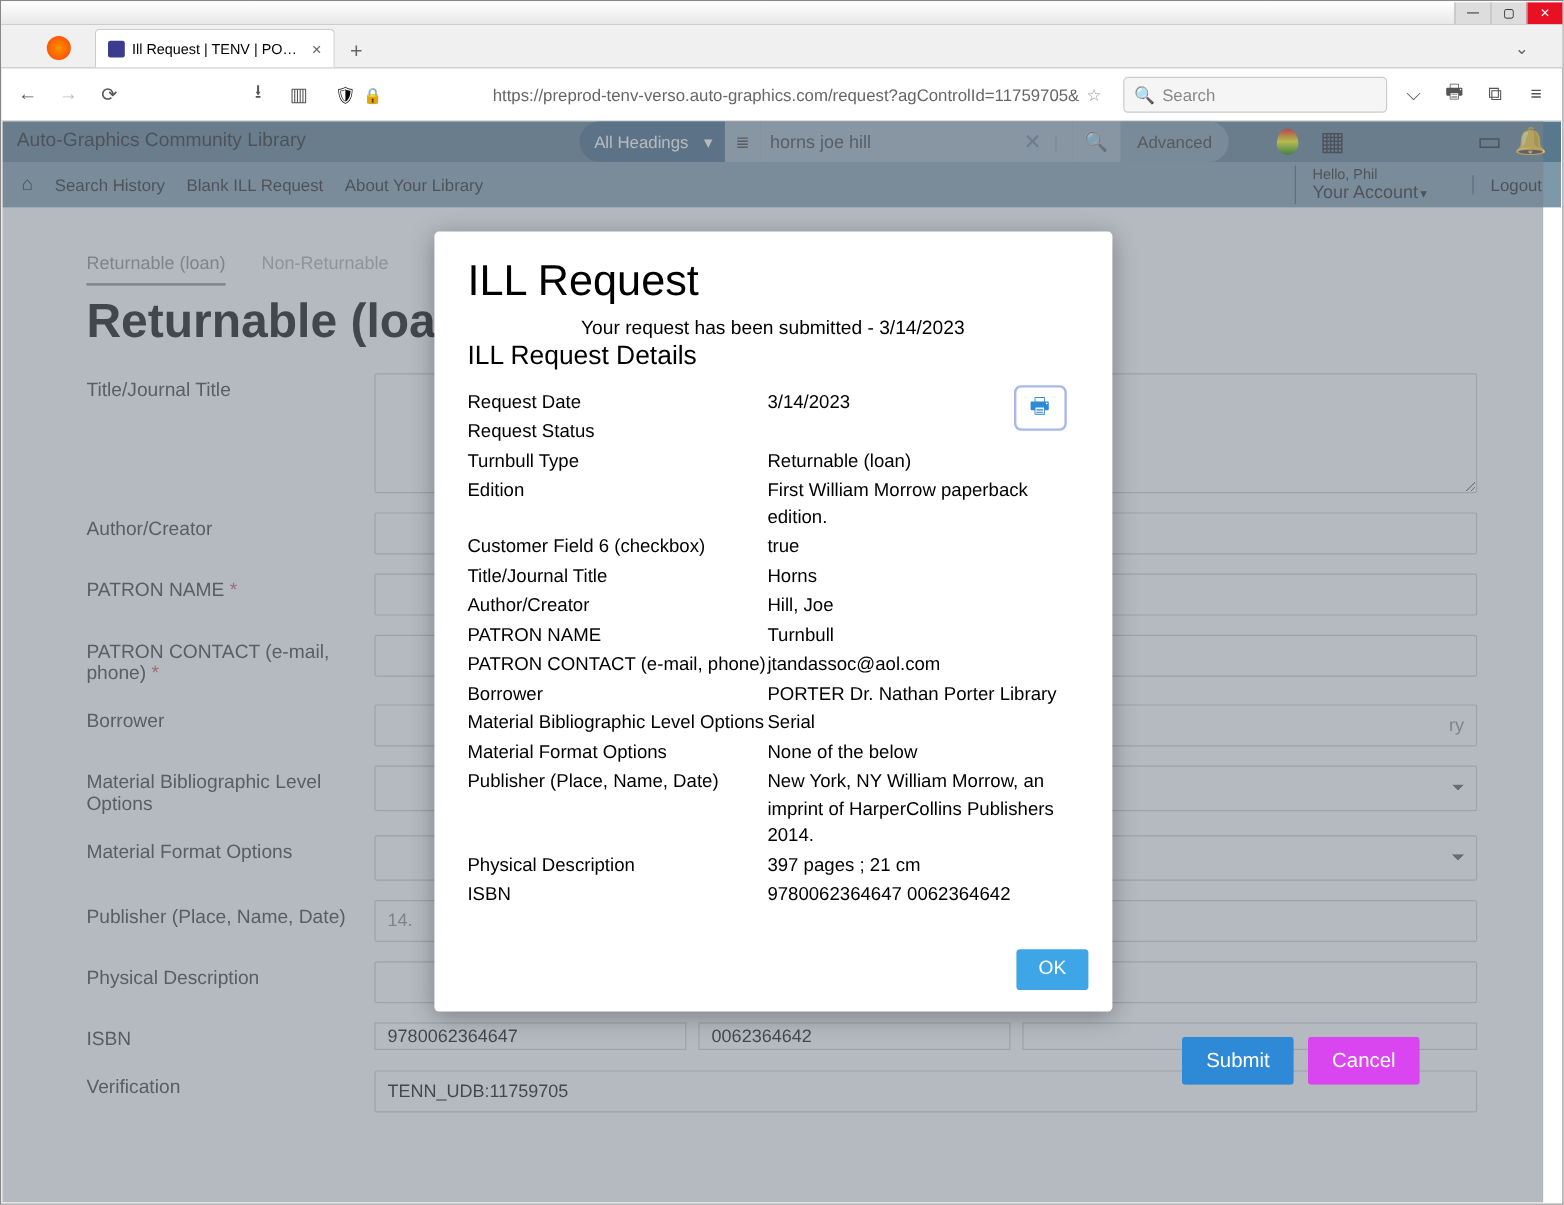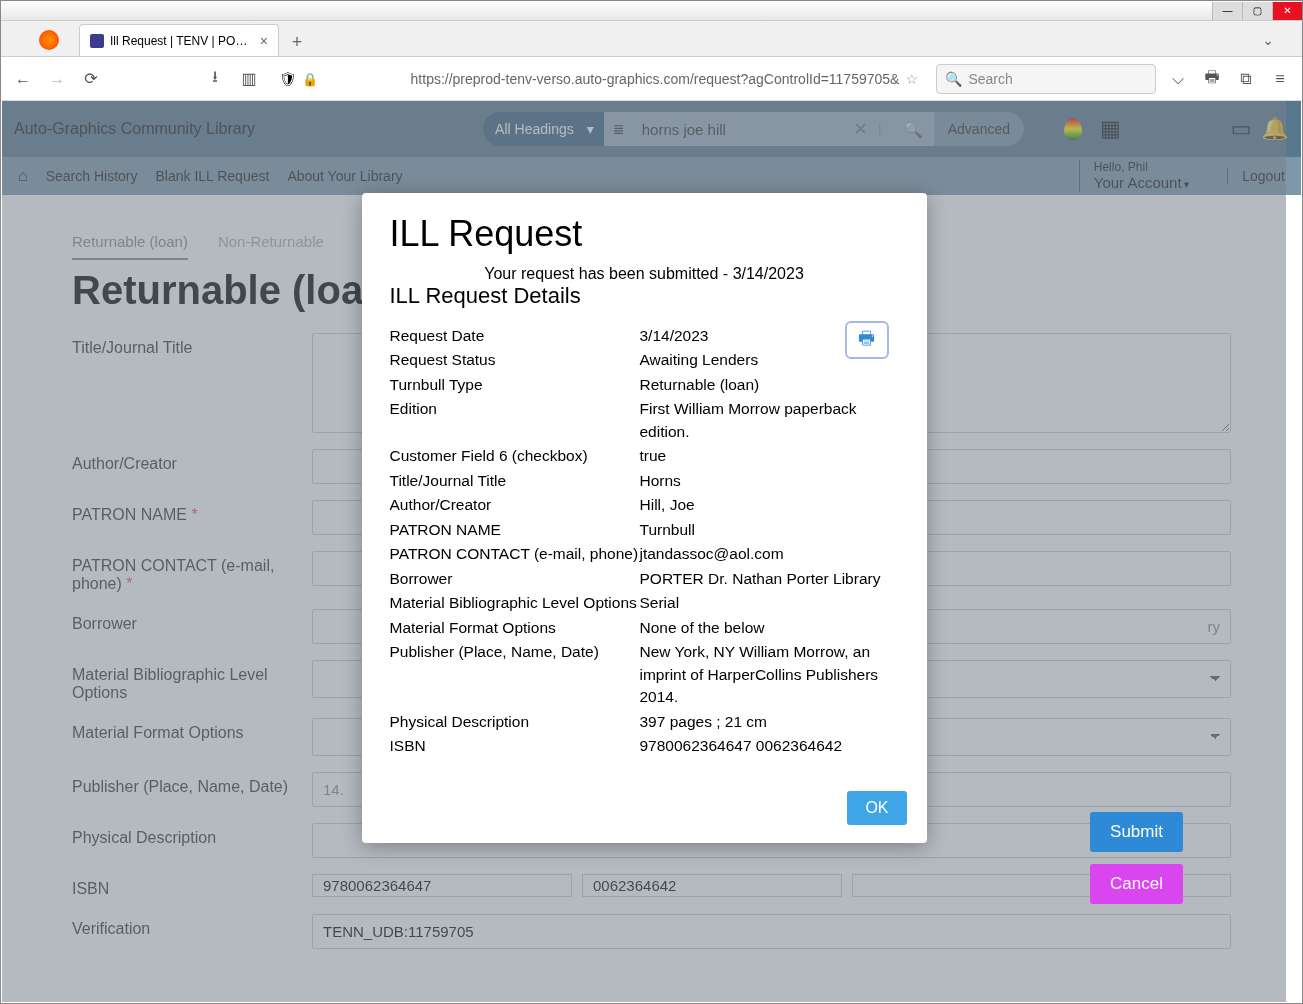--- a/index.html
+++ b/index.html
@@ -23,21 +23,21 @@
 .nav-btn { width: 24px; height: 24px; display: flex; align-items: center; justify-content: center; color: #555; font-size: 16px; }
 .url-bar { flex: 1; display: flex; align-items: center; gap: 6px; height: 32px; padding: 0 8px; text-align: right; }
 .url-text { flex: 1; color: #666; font-size: 14px; white-space: nowrap; overflow: hidden; }
 .search-box { width: 220px; height: 30px; border: 1px solid #ccc; border-radius: 4px; display: flex; align-items: center; gap: 6px; padding: 0 8px; background: #f5f5f5; color: #888; }
 
 
 .page { position: absolute; top: 100px; left: 1px; right: 1px; bottom: 1px; overflow: hidden; }
 .page-scroll { height: 100%; overflow-y: scroll; background: #fff; }
 
 
-.app-header { height: 56px; background: #58788e; color: #1a1a1a; display: flex; align-items: center; padding: 0 12px; gap: 10px; }
+.app-header { height: 34px; background: #58788e; color: #1a1a1a; display: flex; align-items: center; padding: 0 12px; gap: 10px; }
 .lib-name { font-size: 16px; font-weight: 400; color: #1a1a1a; margin-right: auto; }
 .search-group { display: flex; align-items: center; height: 34px; }
 .headings-dd { background: #3a6380; color: #fff; padding: 0 30px 0 12px; height: 34px; border-radius: 17px 0 0 17px; display: flex; align-items: center; position: relative; }
 .headings-dd::after { content: "▾"; position: absolute; right: 10px; }
 .db-icon-wrap { background: #9cb0be; height: 34px; width: 30px; display: flex; align-items: center; justify-content: center; color: #333; }
 .search-input-wrap { background: #9cb0be; height: 34px; display: flex; align-items: center; padding: 0 8px; width: 260px; }
 .search-input { background: transparent; border: none; outline: none; color: #333; font-size: 15px; flex: 1; }
 .search-clear { color: #5a7a8e; font-size: 18px; padding: 0 6px; }
 .search-div { color: #7a96a6; padding: 0 4px; }
 .search-go { background: #9cb0be; height: 34px; width: 40px; display: flex; align-items: center; justify-content: center; color: #5a7a8e; font-size: 16px; }
@@ -63,21 +63,21 @@
 .form-tab.active { color: #888; border-bottom: 2px solid #888; }
 .page-h1 { font-size: 40px; font-weight: 600; margin: 8px 0 20px; }
 .form-row { display: flex; align-items: flex-start; margin-bottom: 16px; }
 .form-label { width: 240px; font-size: 16px; color: #333; padding-top: 6px; }
 .req { color: #d9534f; }
 .form-input, .form-select, .form-textarea { flex: 1; border: 1px solid #ccc; background: #fff; padding: 8px 10px; font-size: 15px; border-radius: 2px; }
 .form-textarea { height: 100px; resize: both; }
 .form-select { appearance: none; background-image: linear-gradient(45deg, transparent 50%, #555 50%), linear-gradient(135deg, #555 50%, transparent 50%); background-position: calc(100% - 15px) 15px, calc(100% - 10px) 15px; background-size: 5px 5px; background-repeat: no-repeat; height: 38px; }
 .isbn-group { display: flex; gap: 10px; flex: 1; }
 .isbn-group input { width: 260px; border: 1px solid #ccc; padding: 2px 10px; font-size: 15px; background: #fff; }
-.action-btns { position: fixed; right: 120px; bottom: 100px; display: flex; gap: 12px; flex-direction: column; }
+.action-btns { position: fixed; right: 120px; bottom: 100px; display: flex; gap: 12px; }
 .btn { padding: 10px 20px; border: none; border-radius: 3px; font-size: 17px; cursor: pointer; }
 .btn-primary { background: #2e89d6; color: #fff; }
 .btn-secondary { background: #d946ef; color: #fff; }
 
 
 .overlay { position: absolute; top: 100px; left: 1px; right: 16px; bottom: 1px; background: rgba(120,130,140,0.55); display: flex; align-items: flex-start; justify-content: center; }
 .modal { width: 565px; background: #fff; border-radius: 4px; margin-top: 92px; box-shadow: 0 4px 20px rgba(0,0,0,0.3); display: flex; flex-direction: column; max-height: 650px; }
 .modal-body { padding: 20px 28px; overflow-y: scroll; flex: 1; position: relative; }
 .modal-h1 { font-size: 36px; font-weight: 400; margin-bottom: 10px; }
 .modal-sub { text-align: center; font-size: 16px; }
@@ -248,21 +248,20 @@
         <button class="print-btn">
           <span>🖶</span>
         </button>
         <div id="detail-rows">
             <div class="detail-row">
               <div class="detail-label">Request Date</div>
               <div class="detail-value">3/14/2023</div>
             </div>
             <div class="detail-row">
               <div class="detail-label">Request Status</div>
-              <div class="detail-value">Awaiting Lenders</div>
             </div>
             <div class="detail-row">
               <div class="detail-label">Turnbull Type</div>
               <div class="detail-value">Returnable (loan)</div>
             </div>
             <div class="detail-row">
               <div class="detail-label">Edition</div>
               <div class="detail-value">First William Morrow paperback edition.</div>
             </div>
             <div class="detail-row">

